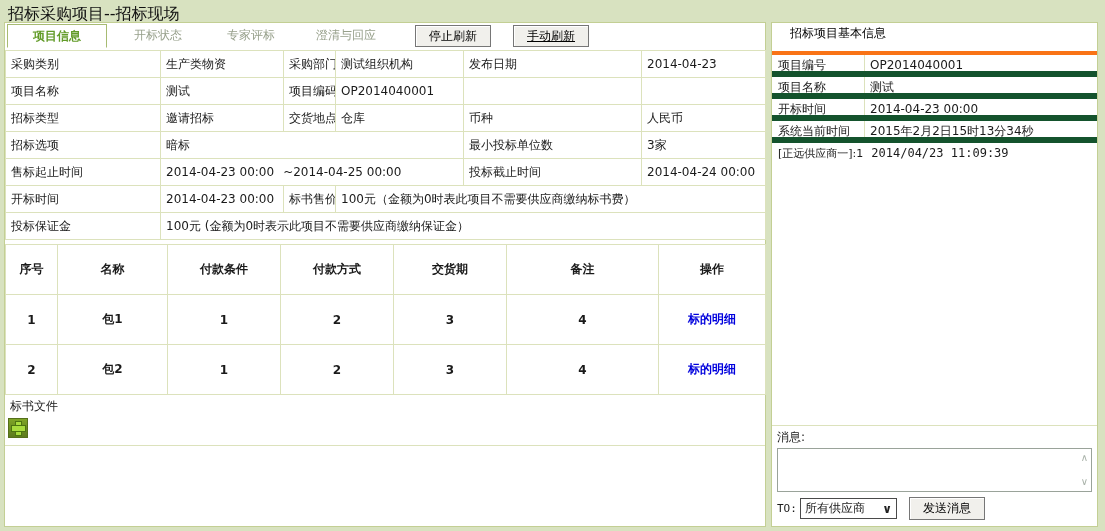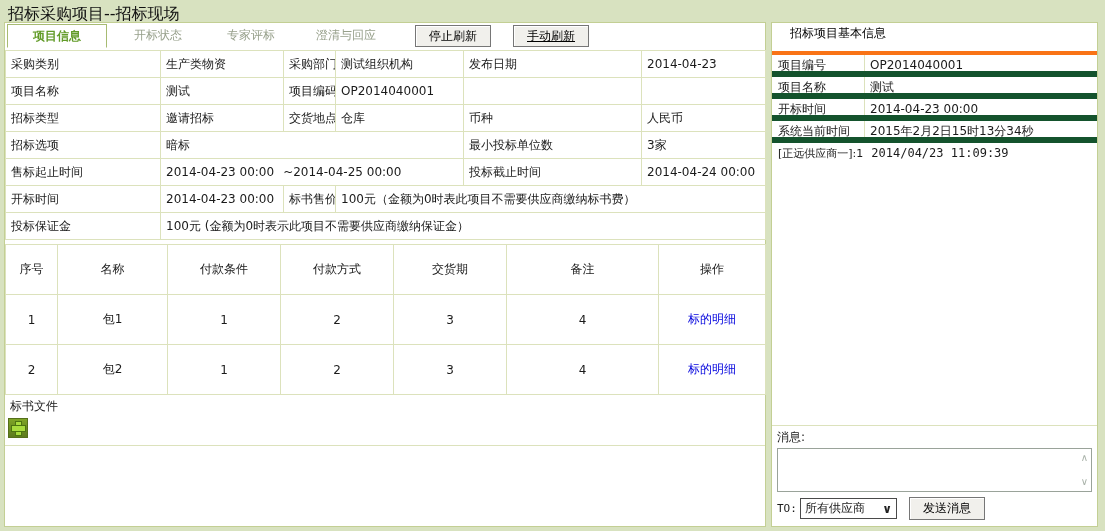--- a/index.html
+++ b/index.html
@@ -32,21 +32,21 @@
     box-shadow: inset 1px 1px 0 #ffffff;
     font-size:12px; font-family:inherit; cursor:pointer; color:#000;
   }
   .btn-stop { left:410px; }
   .btn-manual { left:508px;text-decoration:underline; }
 
   table.info { border-collapse:collapse; table-layout:fixed; width:760px; margin-top:1px; }
   table.info td { border:1px solid #dce2bc; height:27px; padding:0 5px; white-space:nowrap; overflow:hidden; }
 
   table.pkg { border-collapse:collapse; table-layout:fixed; width:760px; margin-top:4px; }
-  table.pkg th, table.pkg td { border:1px solid #dce2bc; height:21px; text-align:center; font-weight:normal; padding:16px 2px; white-space:nowrap; overflow:hidden; }
+  table.pkg th, table.pkg td { border:1px solid #dce2bc; height:21px; text-align:center; font-weight:bold; padding:16px 2px; white-space:nowrap; overflow:hidden; }
   table.pkg a { color:#0000dd; text-decoration:none; cursor:pointer; }
 
   .doc-box { border-bottom:1px solid #dce2bc; }
   .doc-label { padding:3px 5px 1px; }
   .add-btn {
     position:relative; display:inline-block; width:20px; height:20px;
     margin:2px 0 4px 3px; cursor:pointer;
     background:linear-gradient(#7ea527,#5d7a1d);
     border:1px solid #556f1b;
   }

